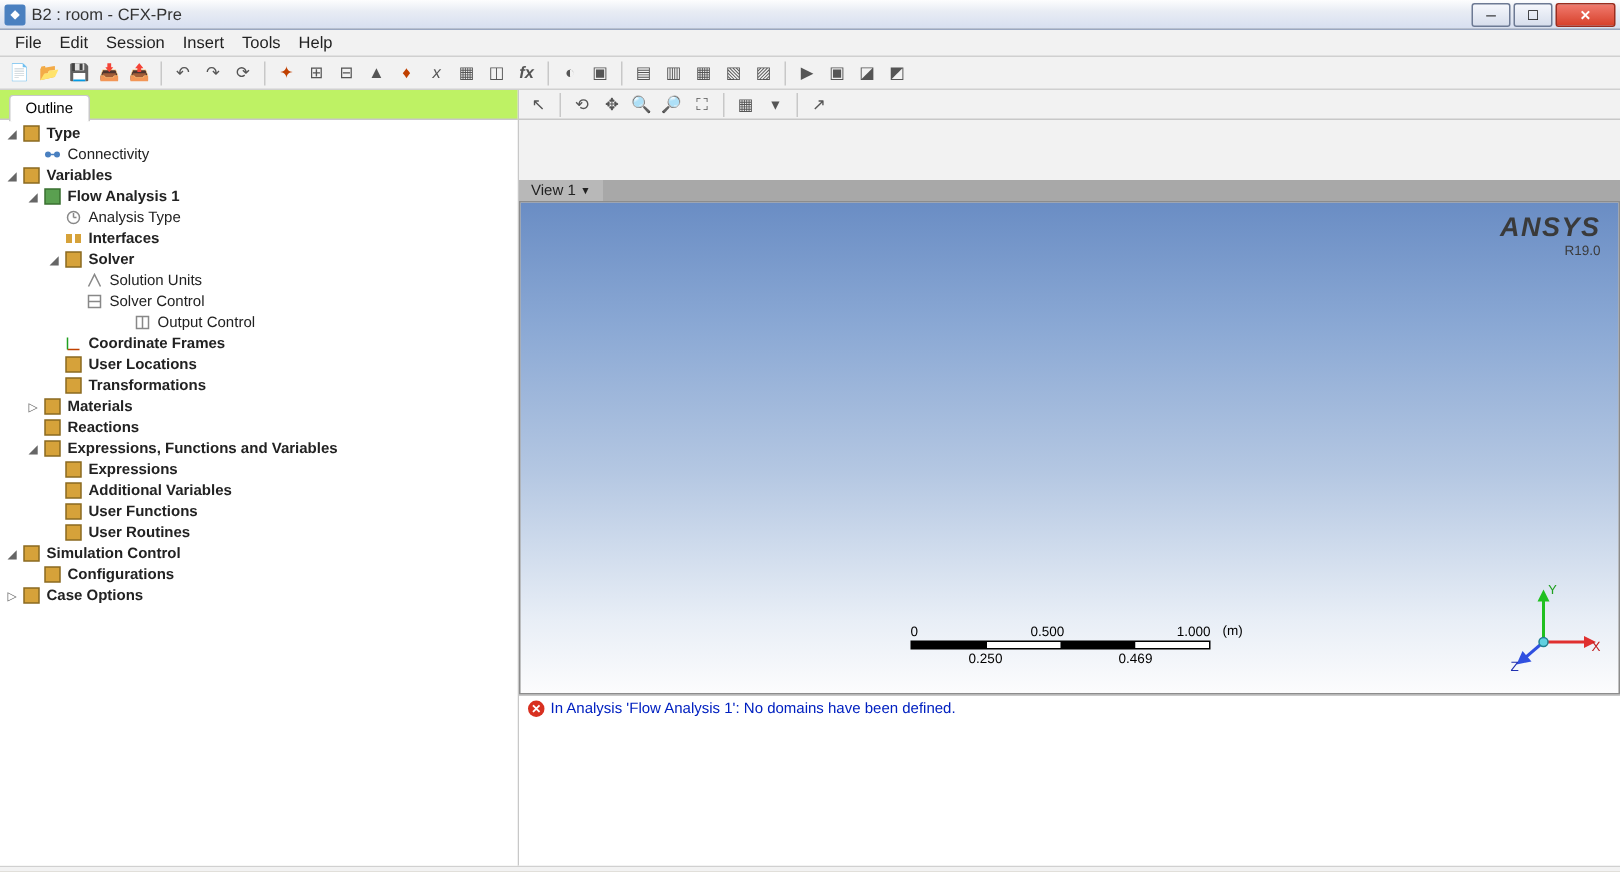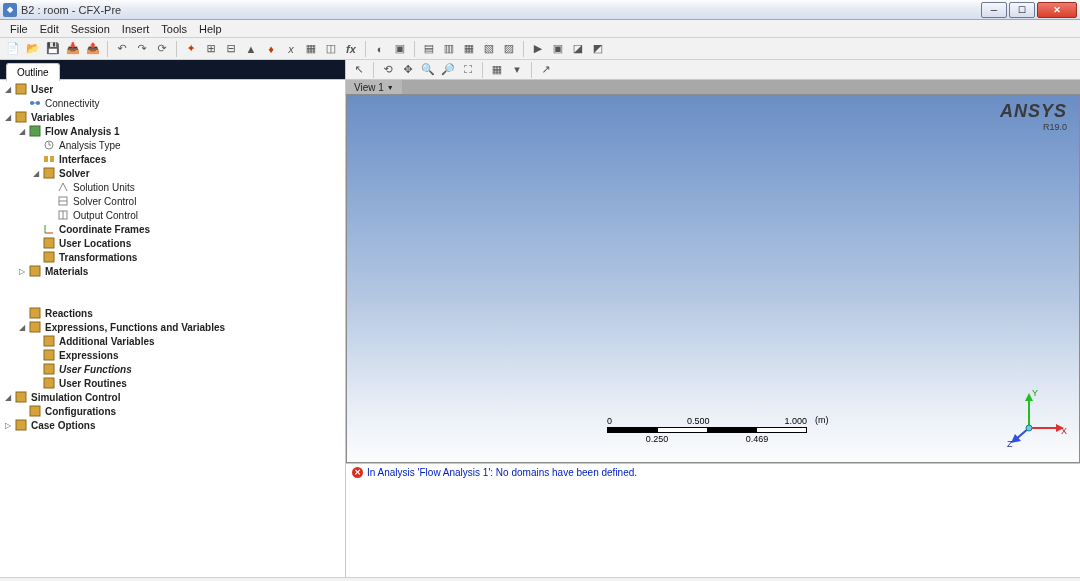--- a/index.html
+++ b/index.html
@@ -10,31 +10,31 @@
 .winbtns { display: flex; gap: 0; }
 .winbtn { width: 26px; height: 16px; border: 1px solid #6d7a94; background: linear-gradient(to bottom, #f5f7fc, #d7deec); display: flex; align-items: center; justify-content: center; font-size: 9px; margin-left: 2px; border-radius: 2px; cursor: pointer; }
 .winbtn.close { background: linear-gradient(to bottom, #f07a6e, #d7412b); border-color: #9a2d1f; color: #fff; font-weight: bold; width: 40px; }
 .menubar { height: 18px; background: #f2f2f2; border-bottom: 1px solid #d0d0d0; display: flex; align-items: center; padding: 0 4px; font-size: 11px; }
 .menubar span { padding: 0 6px; color: #222; cursor: pointer; }
 .toolbar { height: 22px; background: #f2f2f2; border-bottom: 1px solid #d0d0d0; display: flex; align-items: center; padding: 0 4px; gap: 2px; }
 .tbtn { width: 18px; height: 18px; display: inline-flex; align-items: center; justify-content: center; font-size: 11px; color: #555; cursor: pointer; border: 1px solid transparent; }
 .tsep { width: 1px; height: 16px; background: #c8c8c8; margin: 0 3px; }
 .mainarea { display: flex; height: calc(100% - 20px - 18px - 22px - 4px); background: #f2f2f2; }
 .leftpanel { width: 346px; display: flex; flex-direction: column; border-right: 1px solid #c8c8c8; background: #fff; }
-.tabstrip { height: 20px; background: #0f172a; border-bottom: 1px solid #c8c8c8; display: flex; padding-top: 2px; padding-left: 6px; }
+.tabstrip { height: 20px; background: #bef264; border-bottom: 1px solid #c8c8c8; display: flex; padding-top: 2px; padding-left: 6px; }
 .tab { height: 18px; padding: 0 10px; font-size: 10px; background: #fff; border: 1px solid #c8c8c8; border-bottom: none; border-radius: 3px 3px 0 0; display: flex; align-items: center; cursor: pointer; position: relative; top: 1px; }
 .tree { flex: 1; overflow: auto; font-size: 10px; padding: 2px 0; background: #fff; color: #222; }
 .trow { display: flex; align-items: center; height: 14px; padding-right: 4px; white-space: nowrap; cursor: pointer; }
 .tw { display: inline-block; width: 12px; text-align: center; color: #666; font-size: 8px; cursor: pointer; user-select: none; }
 .ticon { width: 14px; height: 12px; display: inline-flex; align-items: center; justify-content: center; margin-right: 3px; }
 .ticon svg { display: block; }
 .bold { font-weight: bold; }
 .rightpanel { flex: 1; display: flex; flex-direction: column; background: #f2f2f2; }
 .viewtoolbar { height: 20px; background: #f2f2f2; border-bottom: 1px solid #c8c8c8; display: flex; align-items: center; padding: 0 4px; gap: 2px; }
-.viewtabbar { height: 14px; background: #a8a8a8; display: flex; align-items: center; }
+.viewtabbar { height: 14px; background: #a8a8a8; display: flex; align-items: center; margin-top: 40px; }
 .viewtab { height: 14px; padding: 0 8px; font-size: 10px; background: #b8b8b8; color: #222; display: flex; align-items: center; gap: 3px; cursor: pointer; }
 .viewtab .dd { font-size: 7px; }
 .viewport { flex: 1; position: relative; background: linear-gradient(to bottom, #6a8dc4 0%, #8aa8d4 25%, #b4c7e2 55%, #e8eef6 85%, #fcfcfd 100%); overflow: hidden; border: 1px solid #8c8c8c; }
 .ruler { position: absolute; left: 260px; bottom: 18px; font-size: 9px; color: #000; }
 .rbar { width: 200px; height: 6px; display: flex; border: 1px solid #000; }
 .rseg { flex: 1; }
 .rseg.b { background: #000; }
 .rseg.w { background: #fff; }
 .rticks-top { display: flex; width: 200px; justify-content: space-between; font-size: 9px; margin-bottom: 1px; }
 .rticks-bot { display: flex; width: 200px; justify-content: space-around; font-size: 9px; margin-top: 1px; }
@@ -114,21 +114,21 @@
     </div>
     <div class="tree">
 
       <div class="trow" style="padding-left:2px;">
           <span class="tw">◢</span>
           <span class="ticon">
             <svg width="12" height="12">
               <rect x="1" y="1" width="10" height="10" fill="#d6a23a" stroke="#8a6a20"></rect>
             </svg>
           </span>
-          <span class="bold">User</span>
+          <span class="bold">Type</span>
         </div>
       <div class="trow" style="padding-left:28px;">
           <span class="ticon">
             <svg width="12" height="12">
               <circle cx="3" cy="6" r="2" fill="#4a80c0"></circle>
               <circle cx="9" cy="6" r="2" fill="#4a80c0"></circle>
               <line x1="3" y1="6" x2="9" y2="6" stroke="#4a80c0"></line>
             </svg>
           </span>
           <span>Connectivity</span>
@@ -191,21 +191,21 @@
         </div>
       <div class="trow" style="padding-left:56px;">
           <span class="ticon">
             <svg width="12" height="12">
               <rect x="2" y="2" width="8" height="8" fill="none" stroke="#888"></rect>
               <line x1="2" y1="6" x2="10" y2="6" stroke="#888"></line>
             </svg>
           </span>
           <span>Solver Control</span>
         </div>
-      <div class="trow" style="padding-left:56px;">
+      <div class="trow" style="padding-left:88px;">
           <span class="ticon">
             <svg width="12" height="12">
               <rect x="2" y="2" width="8" height="8" fill="none" stroke="#888"></rect>
               <line x1="6" y1="2" x2="6" y2="10" stroke="#888"></line>
             </svg>
           </span>
           <span>Output Control</span>
         </div>
       <div class="trow" style="padding-left:30px;">
           <span class="tw tw-blank"> </span>
@@ -237,21 +237,21 @@
         </div>
       <div class="trow" style="padding-left:16px;">
           <span class="tw">▷</span>
           <span class="ticon">
             <svg width="12" height="12">
               <rect x="1" y="1" width="10" height="10" fill="#d6a23a" stroke="#8a6a20"></rect>
             </svg>
           </span>
           <span class="bold">Materials</span>
         </div>
-      <div class="trow" style="padding-left:28px;margin-top:28px;">
+      <div class="trow" style="padding-left:28px;">
           <span class="ticon">
             <svg width="12" height="12">
               <rect x="1" y="1" width="10" height="10" fill="#d6a23a" stroke="#8a6a20"></rect>
             </svg>
           </span>
           <span class="bold">Reactions</span>
         </div>
       <div class="trow" style="padding-left:16px;">
           <span class="tw">◢</span>
           <span class="ticon">
@@ -260,31 +260,31 @@
             </svg>
           </span>
           <span class="bold">Expressions, Functions and Variables</span>
         </div>
       <div class="trow" style="padding-left:42px;">
           <span class="ticon">
             <svg width="12" height="12">
               <rect x="1" y="1" width="10" height="10" fill="#d6a23a" stroke="#8a6a20"></rect>
             </svg>
           </span>
+          <span class="bold">Expressions</span>
+        </div>
+      <div class="trow" style="padding-left:42px;">
+          <span class="ticon">
+            <svg width="12" height="12">
+              <rect x="1" y="1" width="10" height="10" fill="#d6a23a" stroke="#8a6a20"></rect>
+            </svg>
+          </span>
           <span class="bold">Additional Variables</span>
         </div>
       <div class="trow" style="padding-left:42px;">
-          <span class="ticon">
-            <svg width="12" height="12">
-              <rect x="1" y="1" width="10" height="10" fill="#d6a23a" stroke="#8a6a20"></rect>
-            </svg>
-          </span>
-          <span class="bold">Expressions</span>
-        </div>
-      <div class="trow" style="padding-left:42px;font-style:italic;">
           <span class="ticon">
             <svg width="12" height="12">
               <rect x="1" y="1" width="10" height="10" fill="#d6a23a" stroke="#8a6a20"></rect>
             </svg>
           </span>
           <span class="bold">User Functions</span>
         </div>
       <div class="trow" style="padding-left:42px;">
           <span class="ticon">
             <svg width="12" height="12">

